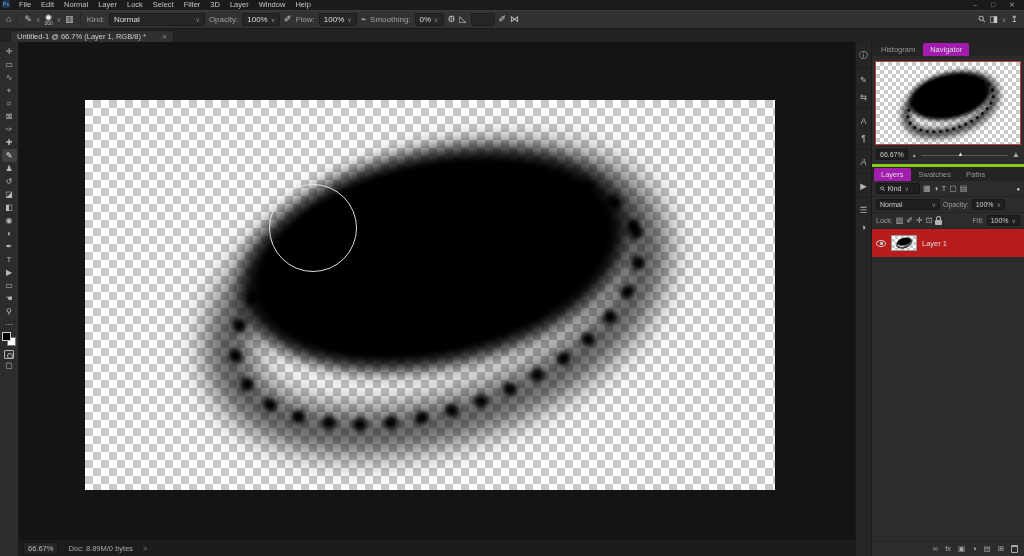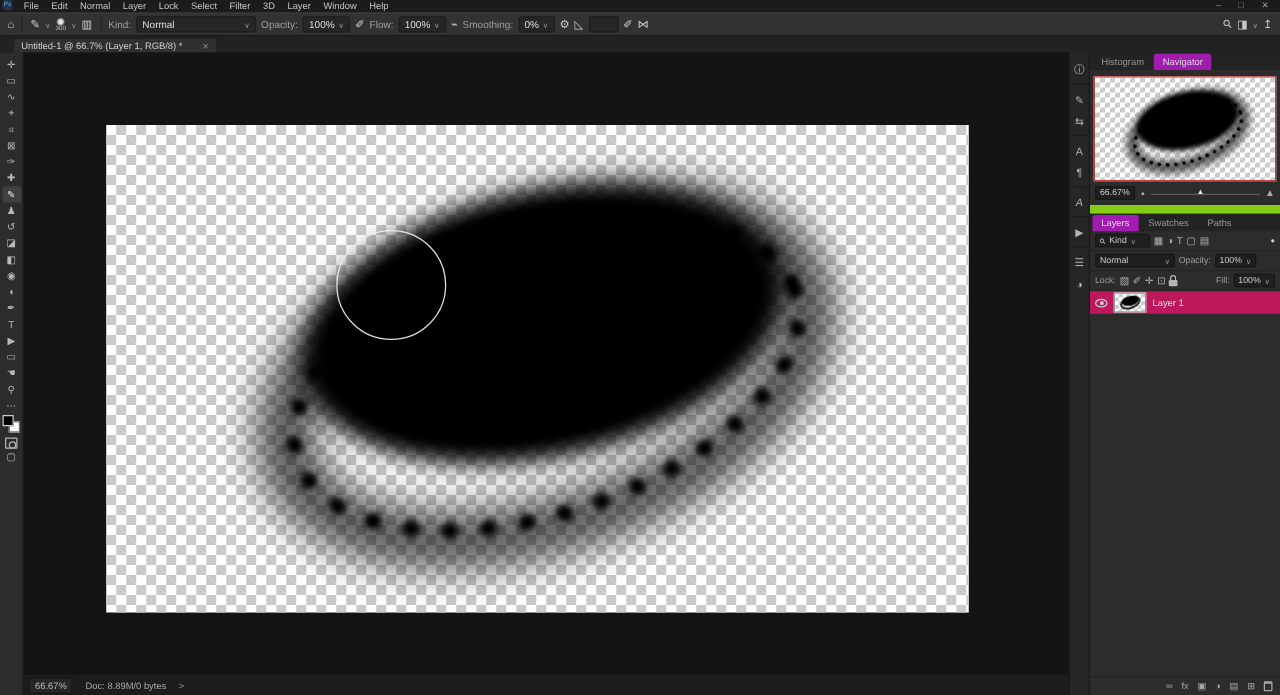--- a/index.html
+++ b/index.html
@@ -71,21 +71,21 @@
 
   
   .dockstrip { width:17px; background:#262626; border-left:1px solid #1a1a1a; border-right:1px solid #1a1a1a;
     display:flex; flex-direction:column; align-items:center; padding-top:8px; gap:6px; }
   .dock-icon { color:#b5b5b5; font-size:8.5px; width:13px; height:11px; display:flex; align-items:center; justify-content:center; }
   .dock-icon.it { font-style:italic; }
   .dock-sep { width:13px; height:1px; background:#1c1c1c; }
 
   
   .panels { width:152px; display:flex; flex-direction:column; background:#2c2c2c; }
-  .panel { border-bottom:7px solid #84cc16; }
+  .panel { border-bottom:3px solid #84cc16; }
   .panel-tabs { height:14px; background:#232323; display:flex; align-items:flex-end; gap:1px; padding-left:2px; }
   .ptab { font-size:7.5px; padding:2px 7px 2px; color:#979797; }
   .ptab.active { background:#a21caf; color:#ddd; border-radius:2px 2px 0 0; }
 
   
   .nav-preview { margin:5px 3px 3px; width:146px; height:84px; border:1px solid #bf4040; background-color:#fff;
     background-image:
       linear-gradient(45deg,#c9c9c9 25%,transparent 25%,transparent 75%,#c9c9c9 75%),
       linear-gradient(45deg,#c9c9c9 25%,transparent 25%,transparent 75%,#c9c9c9 75%);
     background-size:8px 8px; background-position:0 0,4px 4px; overflow:hidden; }
@@ -115,21 +115,21 @@
   .layers-panel { flex:1; display:flex; flex-direction:column; border-bottom:none; }
   .lp-row { display:flex; align-items:center; gap:3px; padding:2px 4px; font-size:7px; color:#9f9f9f;
     border-bottom:1px solid #242424; }
   .lp-field { background:#1f1f1f; border:1px solid #171717; border-radius:2px; color:#ccc;
     display:flex; align-items:center; gap:3px; padding:1px 3px; height:11px; }
   .lp-ico { color:#b0b0b0; font-size:8px; }
   .lp-pin { margin-left:auto; color:#cfcfcf; font-size:6px; }
   .i-lock { position:relative; width:7px; height:5px; background:#b5b5b5; border-radius:1px; margin-top:3px; }
   .i-lock::before { content:""; position:absolute; top:-4px; left:1px; width:3px; height:3px;
     border:1px solid #b5b5b5; border-bottom:none; border-radius:3px 3px 0 0; }
-  .layer-row { display:flex; align-items:center; gap:5px; height:18px; background:#be185d; padding:0 4px; }
+  .layer-row { display:flex; align-items:center; gap:5px; height:28px; background:#b91c1c; padding:0 4px; }
   .i-eye { width:10px; height:7px; border:1px solid #ccc; border-radius:50%; position:relative; }
   .i-eye::after { content:""; position:absolute; left:3px; top:1.5px; width:2.5px; height:2.5px; background:#ccc; border-radius:50%; }
   .layer-thumb { width:26px; height:16px; border:1px solid #9a9a9a; background-color:#fff;
     background-image:
       linear-gradient(45deg,#c9c9c9 25%,transparent 25%,transparent 75%,#c9c9c9 75%),
       linear-gradient(45deg,#c9c9c9 25%,transparent 25%,transparent 75%,#c9c9c9 75%);
     background-size:6px 6px; background-position:0 0,3px 3px; overflow:hidden; }
   .layer-name { font-size:7.5px; color:#ddd; }
   .lp-empty { flex:1; }
   .lp-footer { display:flex; align-items:center; justify-content:flex-end; gap:7px; padding:2px 6px 3px;

